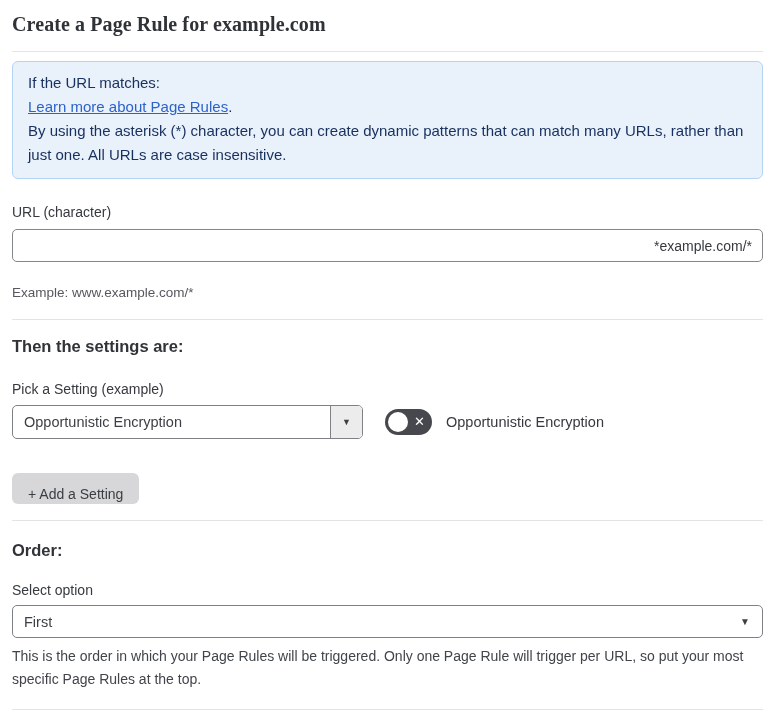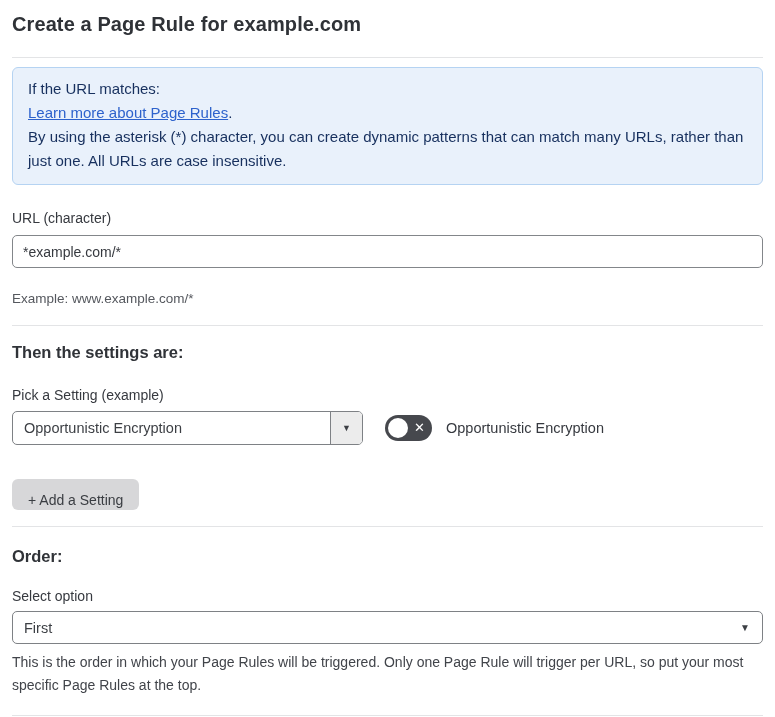--- a/index.html
+++ b/index.html
@@ -8,22 +8,23 @@
     font-family: "Liberation Sans", sans-serif;
     color: #36393f;
     width: 775px;
   }
   .page { width: 775px; padding: 10px 12px 14px; }
 
   .title {
     font-size: 20px;
     font-weight: bold;
     color: #2f3237;
-    margin: 3px 0 21px;
+    margin: 3px 0 15px;
     letter-spacing: 0.1px;
+    font-family: Liberation Serif, serif;
   }
   .divider { height: 1px; background: #e3e4e6; }
 
   .info-box {
     margin-top: 9px;
     background: #e9f1fb;
     border: 1px solid #b5d3f2;
     border-radius: 6px;
     padding: 9px 15px 11px;
     font-size: 15px;
@@ -43,20 +44,21 @@
     margin-top: 9px;
     width: 100%;
     height: 33px;
     border: 1px solid #83868a;
     border-radius: 5px;
     padding: 0 10px;
     font-size: 14px;
     font-family: inherit;
     color: #36393f;
     background: #fff;
+    text-align: right;
   }
   .hint { font-size: 13.5px; color: #55585e; margin-top: 23px; }
 
   .divider-2 { margin-top: 19px; }
   .section-heading {
     font-size: 16.5px;
     font-weight: bold;
     color: #303338;
     margin-top: 17px;
   }

